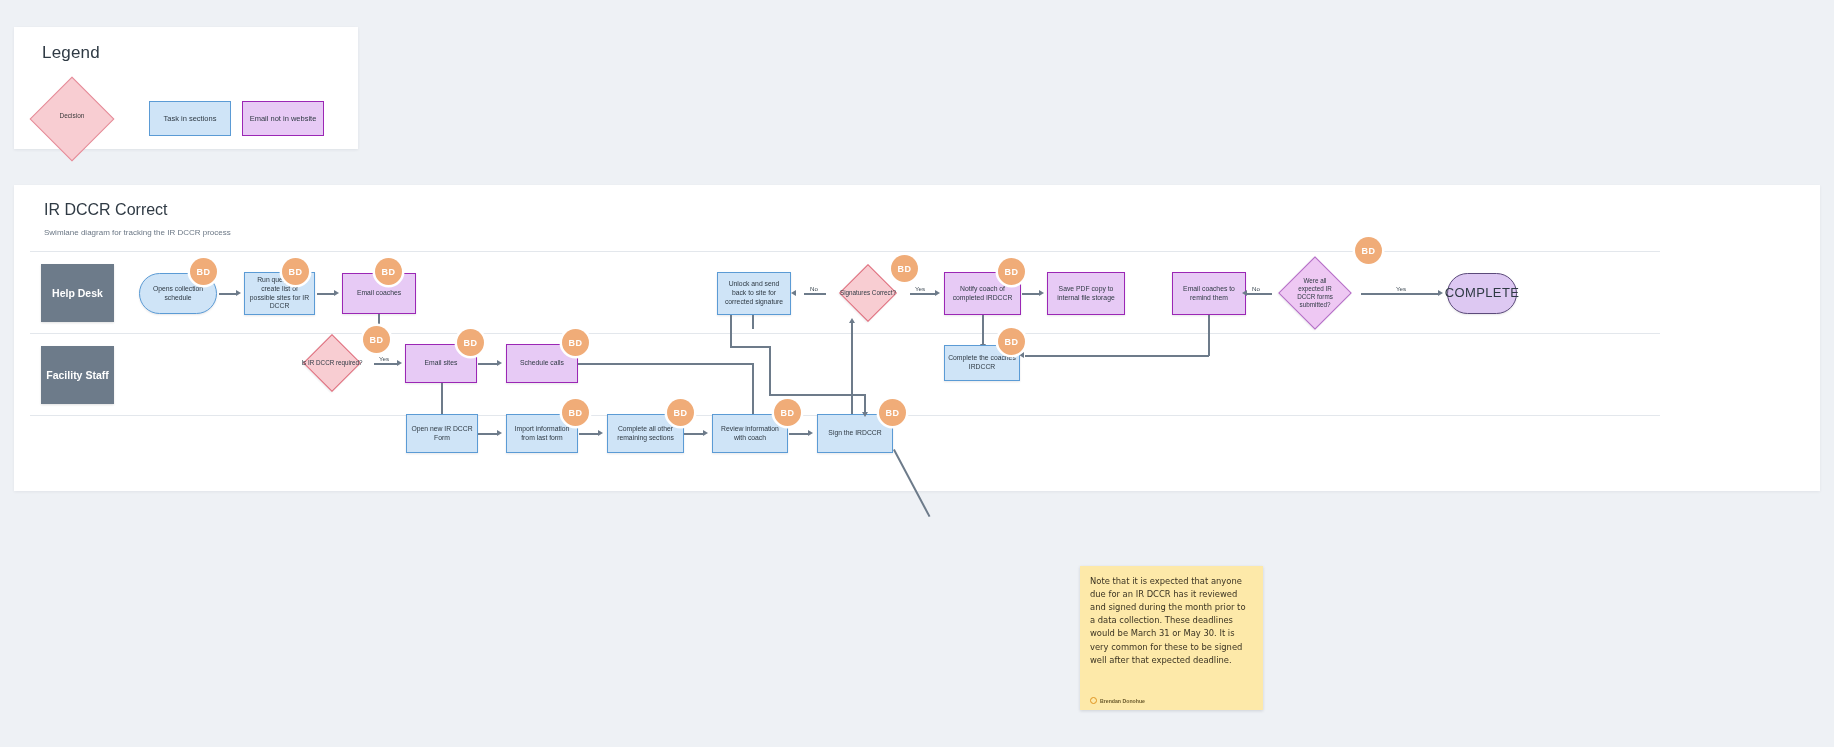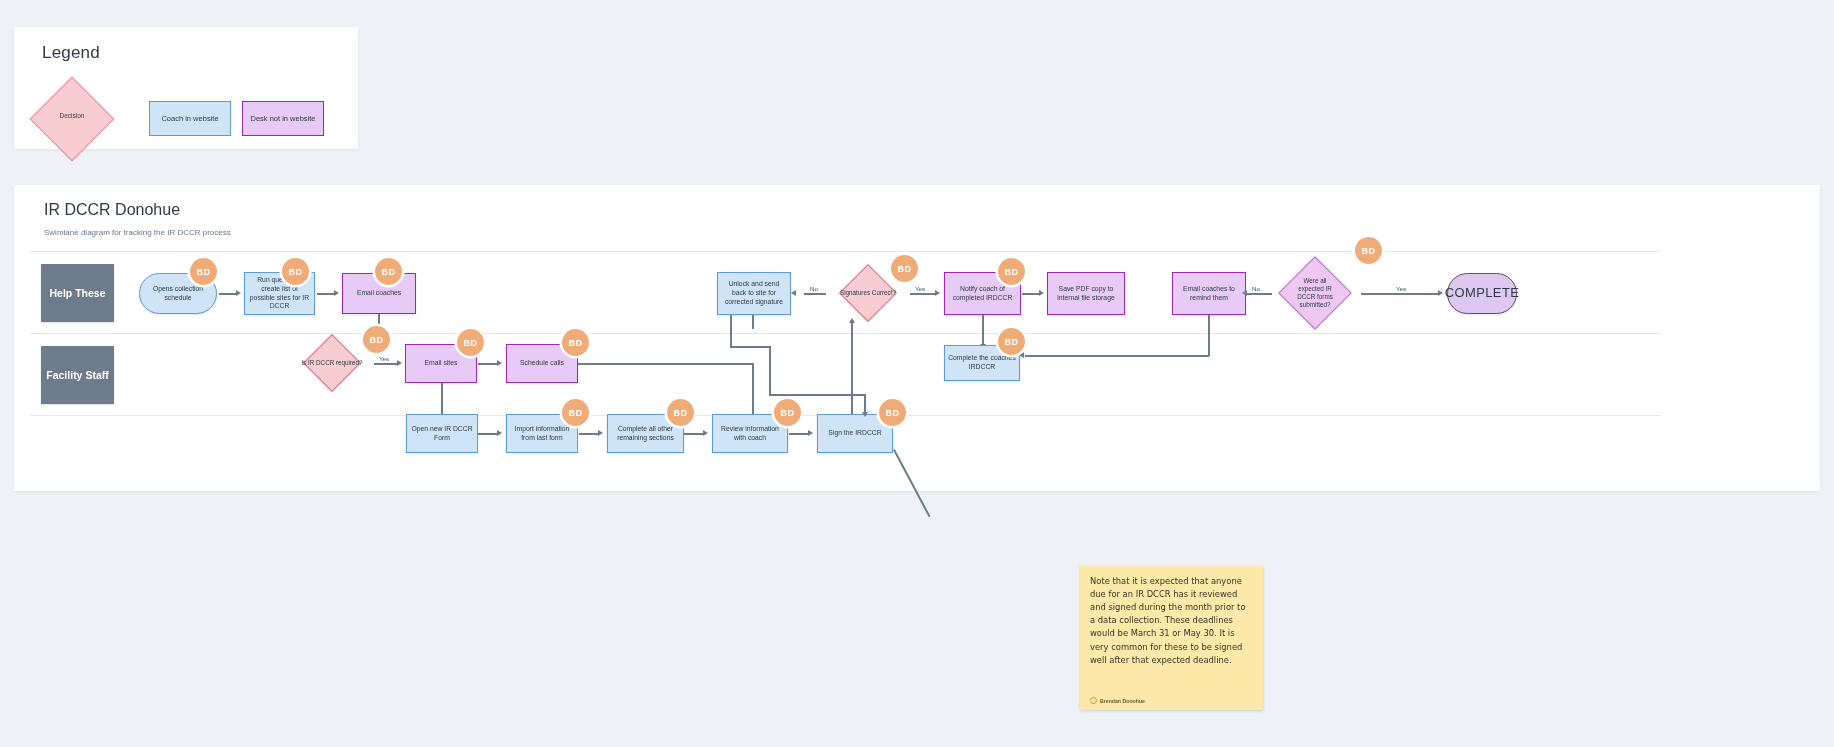--- a/index.html
+++ b/index.html
@@ -163,33 +163,33 @@
 </head>
 <body>
 
 <div class="canvas">
 
   <div class="legend-card">
     <div class="legend-title">Legend</div>
     <div class="legend-items">
       <div class="lg-diamond"></div>
       <div class="lg-diamond-label">Decision</div>
-      <div class="lg-box blue">Coach in website</div>
-      <div class="lg-box purple">Desk not in website</div>
+      <div class="lg-box blue">Task in sections</div>
+      <div class="lg-box purple">Email not in website</div>
     </div>
   </div>
 
   <div class="diagram-card">
-    <div class="diag-title">IR DCCR Donohue</div>
+    <div class="diag-title">IR DCCR Correct</div>
     <div class="diag-sub">Swimlane diagram for tracking the IR DCCR process</div>
     <div class="diag-rule"></div>
 
     <div class="lanes">
       <div class="lane lane-helpdesk">
-        <div class="lane-label">Help These</div>
+        <div class="lane-label">Help Desk</div>
       </div>
       <div class="lane lane-facility">
         <div class="lane-label">Facility Staff</div>
       </div>
       <div class="lane lane-foot"></div>
     </div>
 
     <div class="flow">
 
       <div class="node stadium" style="left:125px; top:21px; width:78px; height:41px;">Opens collection schedule</div>

